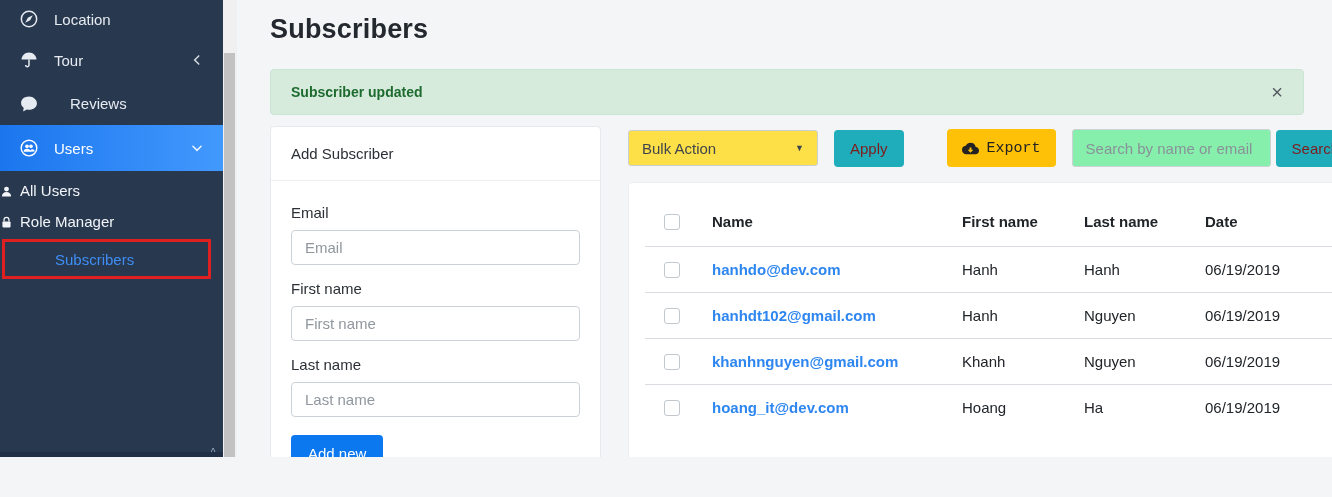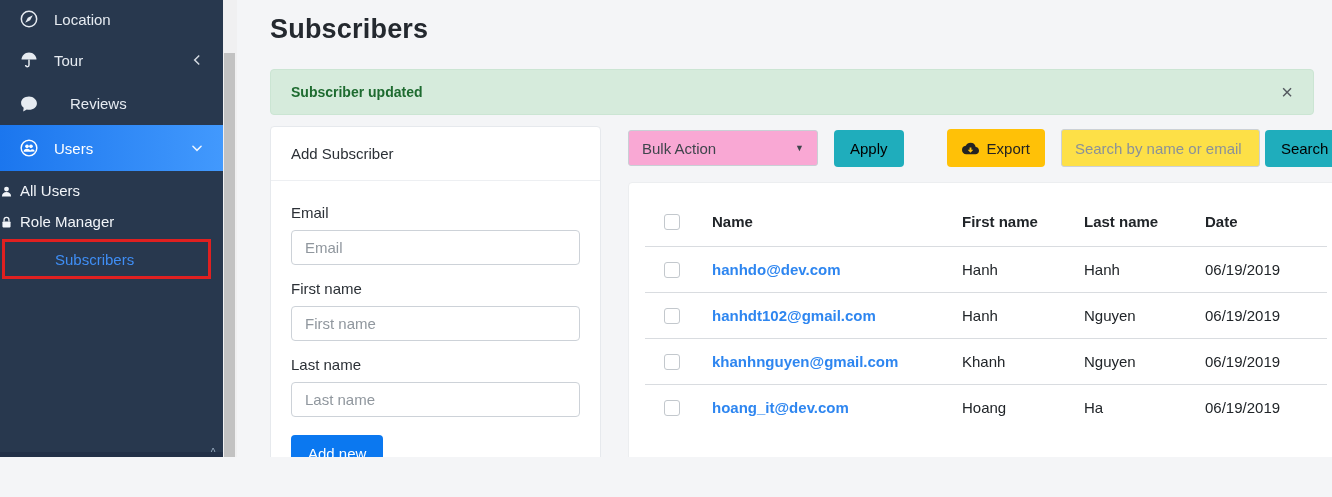--- a/index.html
+++ b/index.html
@@ -62,21 +62,21 @@
     position: absolute; top: 53px; bottom: 0; left: 1px; width: 11px; background: #c2c2c2;
   }
 
   
   .main { flex: 1; background: #f4f5f7; padding-left: 33px; overflow: hidden; }
   .page-title {
     margin: 14px 0 0 0; font-size: 27px; font-weight: 600; color: #24292f;
     letter-spacing: .2px;
   }
   .alert {
-    margin-top: 24px; margin-right: 18px; height: 46px; border-radius: 4px;
+    margin-top: 24px; margin-right: 28px; height: 46px; border-radius: 4px;
     background: #d6ebdc; border: 1px solid #cbe5d3; display: flex; align-items: center;
     padding: 0 20px; position: relative;
   }
   .alert-text { color: #1e6b30; font-weight: 700; font-size: 14px; }
   .alert-close {
     position: absolute; right: 20px; top: 50%; transform: translateY(-50%);
     color: #555a60; font-size: 20px; line-height: 1; cursor: pointer; background: none;
     border: none; padding: 0; font-family: inherit;
   }
 
@@ -99,40 +99,40 @@
   .text-input::placeholder { color: #90979e; opacity: 1; }
   .btn-add-new {
     margin-top: 18px; background: #0b78f0; color: #ffffff; border: none; border-radius: 4px;
     padding: 0 17px; height: 37px; font-size: 15px; font-family: inherit; cursor: pointer;
   }
 
   
   .right-section { flex: 1; margin-left: 27px; margin-right: 12px; }
   .toolbar { display: flex; align-items: center; margin-top: 3px; }
   .bulk-select {
-    width: 190px; height: 36px; background: #f9a8d4; border: 1px solid #c9cfd5;
+    width: 190px; height: 36px; background: #fde047; border: 1px solid #c9cfd5;
     border-radius: 3px; display: flex; align-items: center; justify-content: space-between;
     padding: 0 13px; font-size: 15px; color: #3f454c; margin-right: 16px; cursor: pointer;
   }
   .select-caret { font-size: 9px; color: #3f454c; }
   .btn-teal {
-    background: #1fadbc; color: #000000; border: none; border-radius: 4px; height: 37px;
+    background: #1fadbc; color: #7f1d1d; border: none; border-radius: 4px; height: 37px;
     padding: 0 16px; font-size: 15px; font-family: inherit; cursor: pointer; text-align: right;
   }
   .btn-apply { margin-right: 43px; }
   .btn-export {
     background: #ffc107; color: #232323; border: none; border-radius: 4px; height: 38px;
-    padding: 0 15px; font-size: 15px; font-family: Liberation Sans, sans-serif; cursor: pointer;
+    padding: 0 15px; font-size: 15px; font-family: Liberation Mono, monospace; cursor: pointer;
     display: flex; align-items: center; gap: 8px; margin-right: 16px;
   }
   .btn-export svg { display: block; }
   .search-input {
     width: 199px; height: 38px; border: 1px solid #ccd1d6; border-radius: 3px;
     padding: 0 13px; font-size: 15px; color: #495057; font-family: inherit; margin-right: 5px;
-    background: #fde047;
+    background: #86efac;
   }
   .search-input::placeholder { color: #8a9199; opacity: 1; }
 
   
   .table-card {
     margin-top: 15px; background: #ffffff; border: 1px solid #eceef0; border-radius: 4px;
     padding: 10px 16px 14px;
   }
   table.subscribers { width: 100%; border-collapse: collapse; font-size: 15px; color: #212529; }
   .subscribers th {

